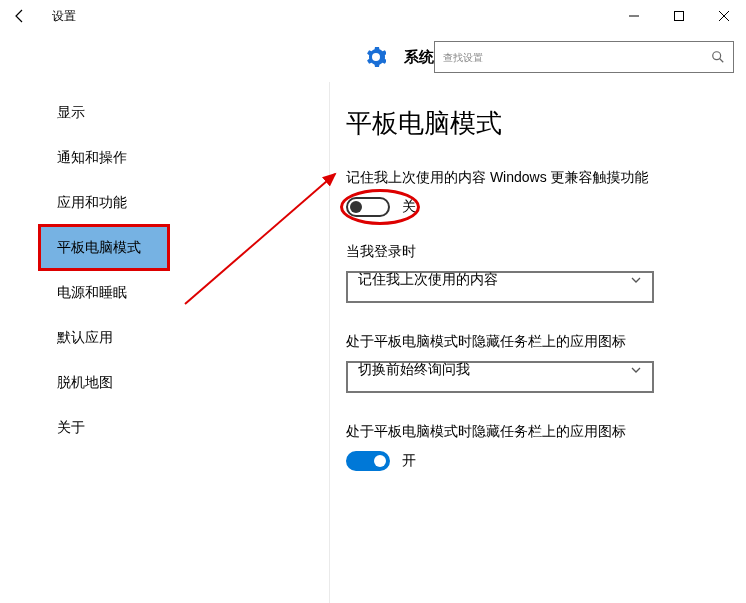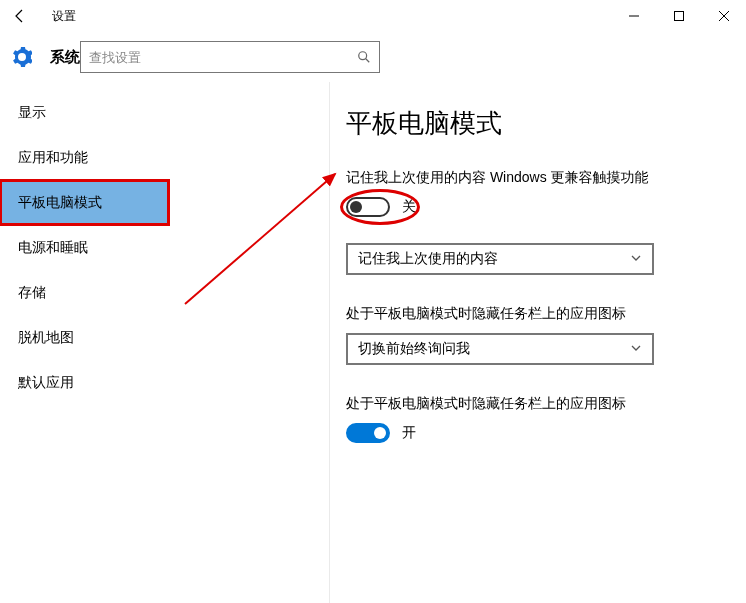--- a/index.html
+++ b/index.html
@@ -5,48 +5,48 @@
     * { margin: 0; padding: 0; box-sizing: border-box; font-family: "Microsoft YaHei", "Segoe UI", sans-serif; }
     body { background: #fff; width: 746px; height: 603px; overflow: hidden; font-size: 14px; color: #000; }
 
     .titlebar { height: 32px; display: flex; align-items: flex-start; justify-content: space-between; }
     .titlebar-left { display: flex; align-items: center; }
     .back-btn { width: 40px; height: 32px; display: flex; align-items: center; justify-content: center; }
     .app-title { margin-left: 12px; font-size: 12px; }
     .win-controls { display: flex; }
     .win-btn { width: 45px; height: 32px; display: flex; align-items: center; justify-content: center; }
 
-    .header { height: 50px; display: flex; align-items: center; justify-content: flex-start; padding: 0 12px 0 12px; }
+    .header { height: 50px; display: flex; align-items: center; justify-content: flex-end; padding: 0 12px 0 12px; }
     .header-left { display: flex; align-items: center; gap: 18px; }
     .gear { width: 20px; height: 20px; color: #1a6fd6; }
     .header-title { font-size: 15px; font-weight: 600; }
     .search-box { width: 300px; height: 32px; border: 1px solid #777; display: flex; align-items: center; padding: 0 8px; justify-content: space-between; }
-    .search-box input { border: none; outline: none; width: 250px; font-size: 13px; color: #0c4a6e; }
+    .search-box input { border: none; outline: none; width: 250px; font-size: 10px; color: #0c4a6e; }
     .search-box input::placeholder { color: #888; }
     .search-icon { width: 14px; height: 14px; color: #555; }
 
     .content { display: flex; height: calc(100% - 82px); }
     .sidebar { width: 330px; border-right: 1px solid #eaeaea; padding-top: 8px; }
-    .side-item { height: 45px; display: flex; align-items: center; padding-left: 18px; font-size: 14px; cursor: pointer; }
+    .side-item { height: 45px; display: flex; align-items: center; padding-left: 18px; font-size: 14px; cursor: pointer; margin-left: 39px; }
     .side-item.selected { background: #76b2e3; }
     .side-item.selected.highlight { outline: 3px solid #d00; outline-offset: -2px; margin-right: 160px; }
 
     .main { flex: 1; padding: 24px 28px 0 16px; position: relative; }
     .page-title { font-size: 26px; font-weight: 400; margin-bottom: 28px; }
     .section-label { font-size: 14px; margin-bottom: 10px; }
     .toggle-row { display: flex; align-items: center; gap: 12px; margin-bottom: 26px; position: relative; }
     .toggle { width: 44px; height: 20px; border-radius: 10px; border: 2px solid #333; display: flex; align-items: center; padding: 0 2px; position: relative; background: #fff; }
     .toggle.off .knob { background: #333; }
     .toggle.on { background: #0078d7; border-color: #0078d7; justify-content: flex-end; }
     .toggle.on .knob { background: #fff; }
     .knob { width: 12px; height: 12px; border-radius: 50%; }
     .toggle-label { font-size: 14px; }
     .highlight-oval { position: absolute; border: 3px solid #d00; border-radius: 50%; width: 80px; height: 36px; left: -6px; top: -8px; pointer-events: none; }
 
-    .select { width: 308px; height: 32px; border: 2px solid #777; display: flex; align-items: center; justify-content: space-between; padding: 12px 10px; margin-bottom: 30px; cursor: pointer; }
+    .select { width: 308px; height: 32px; border: 2px solid #777; display: flex; align-items: flex-end; justify-content: space-between; padding: 12px 10px; margin-bottom: 30px; cursor: pointer; }
     .select .chevron { color: #555; }
 
     .section-block { margin-bottom: 10px; }
 
     .arrow-svg { position: absolute; left: -155px; top: 72px; pointer-events: none; }
   </style>
 </head>
 <body>
 
 <div class="titlebar">
@@ -96,36 +96,39 @@
     </span>
   </div>
 </div>
 
 <div class="content">
   <div class="sidebar">
     <div class="side-item">
         <span>显示</span>
       </div>
     <div class="side-item">
+        <span>通知和操作</span>
+      </div>
+    <div class="side-item">
         <span>应用和功能</span>
       </div>
     <div class="side-item selected highlight">
         <span>平板电脑模式</span>
       </div>
     <div class="side-item">
         <span>电源和睡眠</span>
       </div>
     <div class="side-item">
-        <span>存储</span>
+        <span>默认应用</span>
       </div>
     <div class="side-item">
         <span>脱机地图</span>
       </div>
     <div class="side-item">
-        <span>默认应用</span>
+        <span>关于</span>
       </div>
   </div>
 
   <div class="main">
     <svg class="arrow-svg" width="200" height="160">
       <defs>
           <marker id="ah" markerWidth="8" markerHeight="8" refX="6" refY="3" orient="auto">
             <path d="M0,0 L7,3 L0,6 Z" fill="#d00"></path>
           </marker>
         </defs>
@@ -139,20 +142,21 @@
       <div class="toggle-row">
         <div class="highlight-oval"></div>
         <div class="toggle off">
             <div class="knob"></div>
           </div>
         <div class="toggle-label">关</div>
       </div>
     </div>
 
     <div class="section-block">
+      <div class="section-label">当我登录时</div>
       <div class="select">
         <span>记住我上次使用的内容</span>
         <span class="chevron"><svg width="12" height="12">
               <path d="M2 4 L6 8 L10 4" stroke="#555" stroke-width="1.3" fill="none"></path>
             </svg></span>
       </div>
     </div>
 
     <div class="section-block">
       <div class="section-label">处于平板电脑模式时隐藏任务栏上的应用图标</div>

